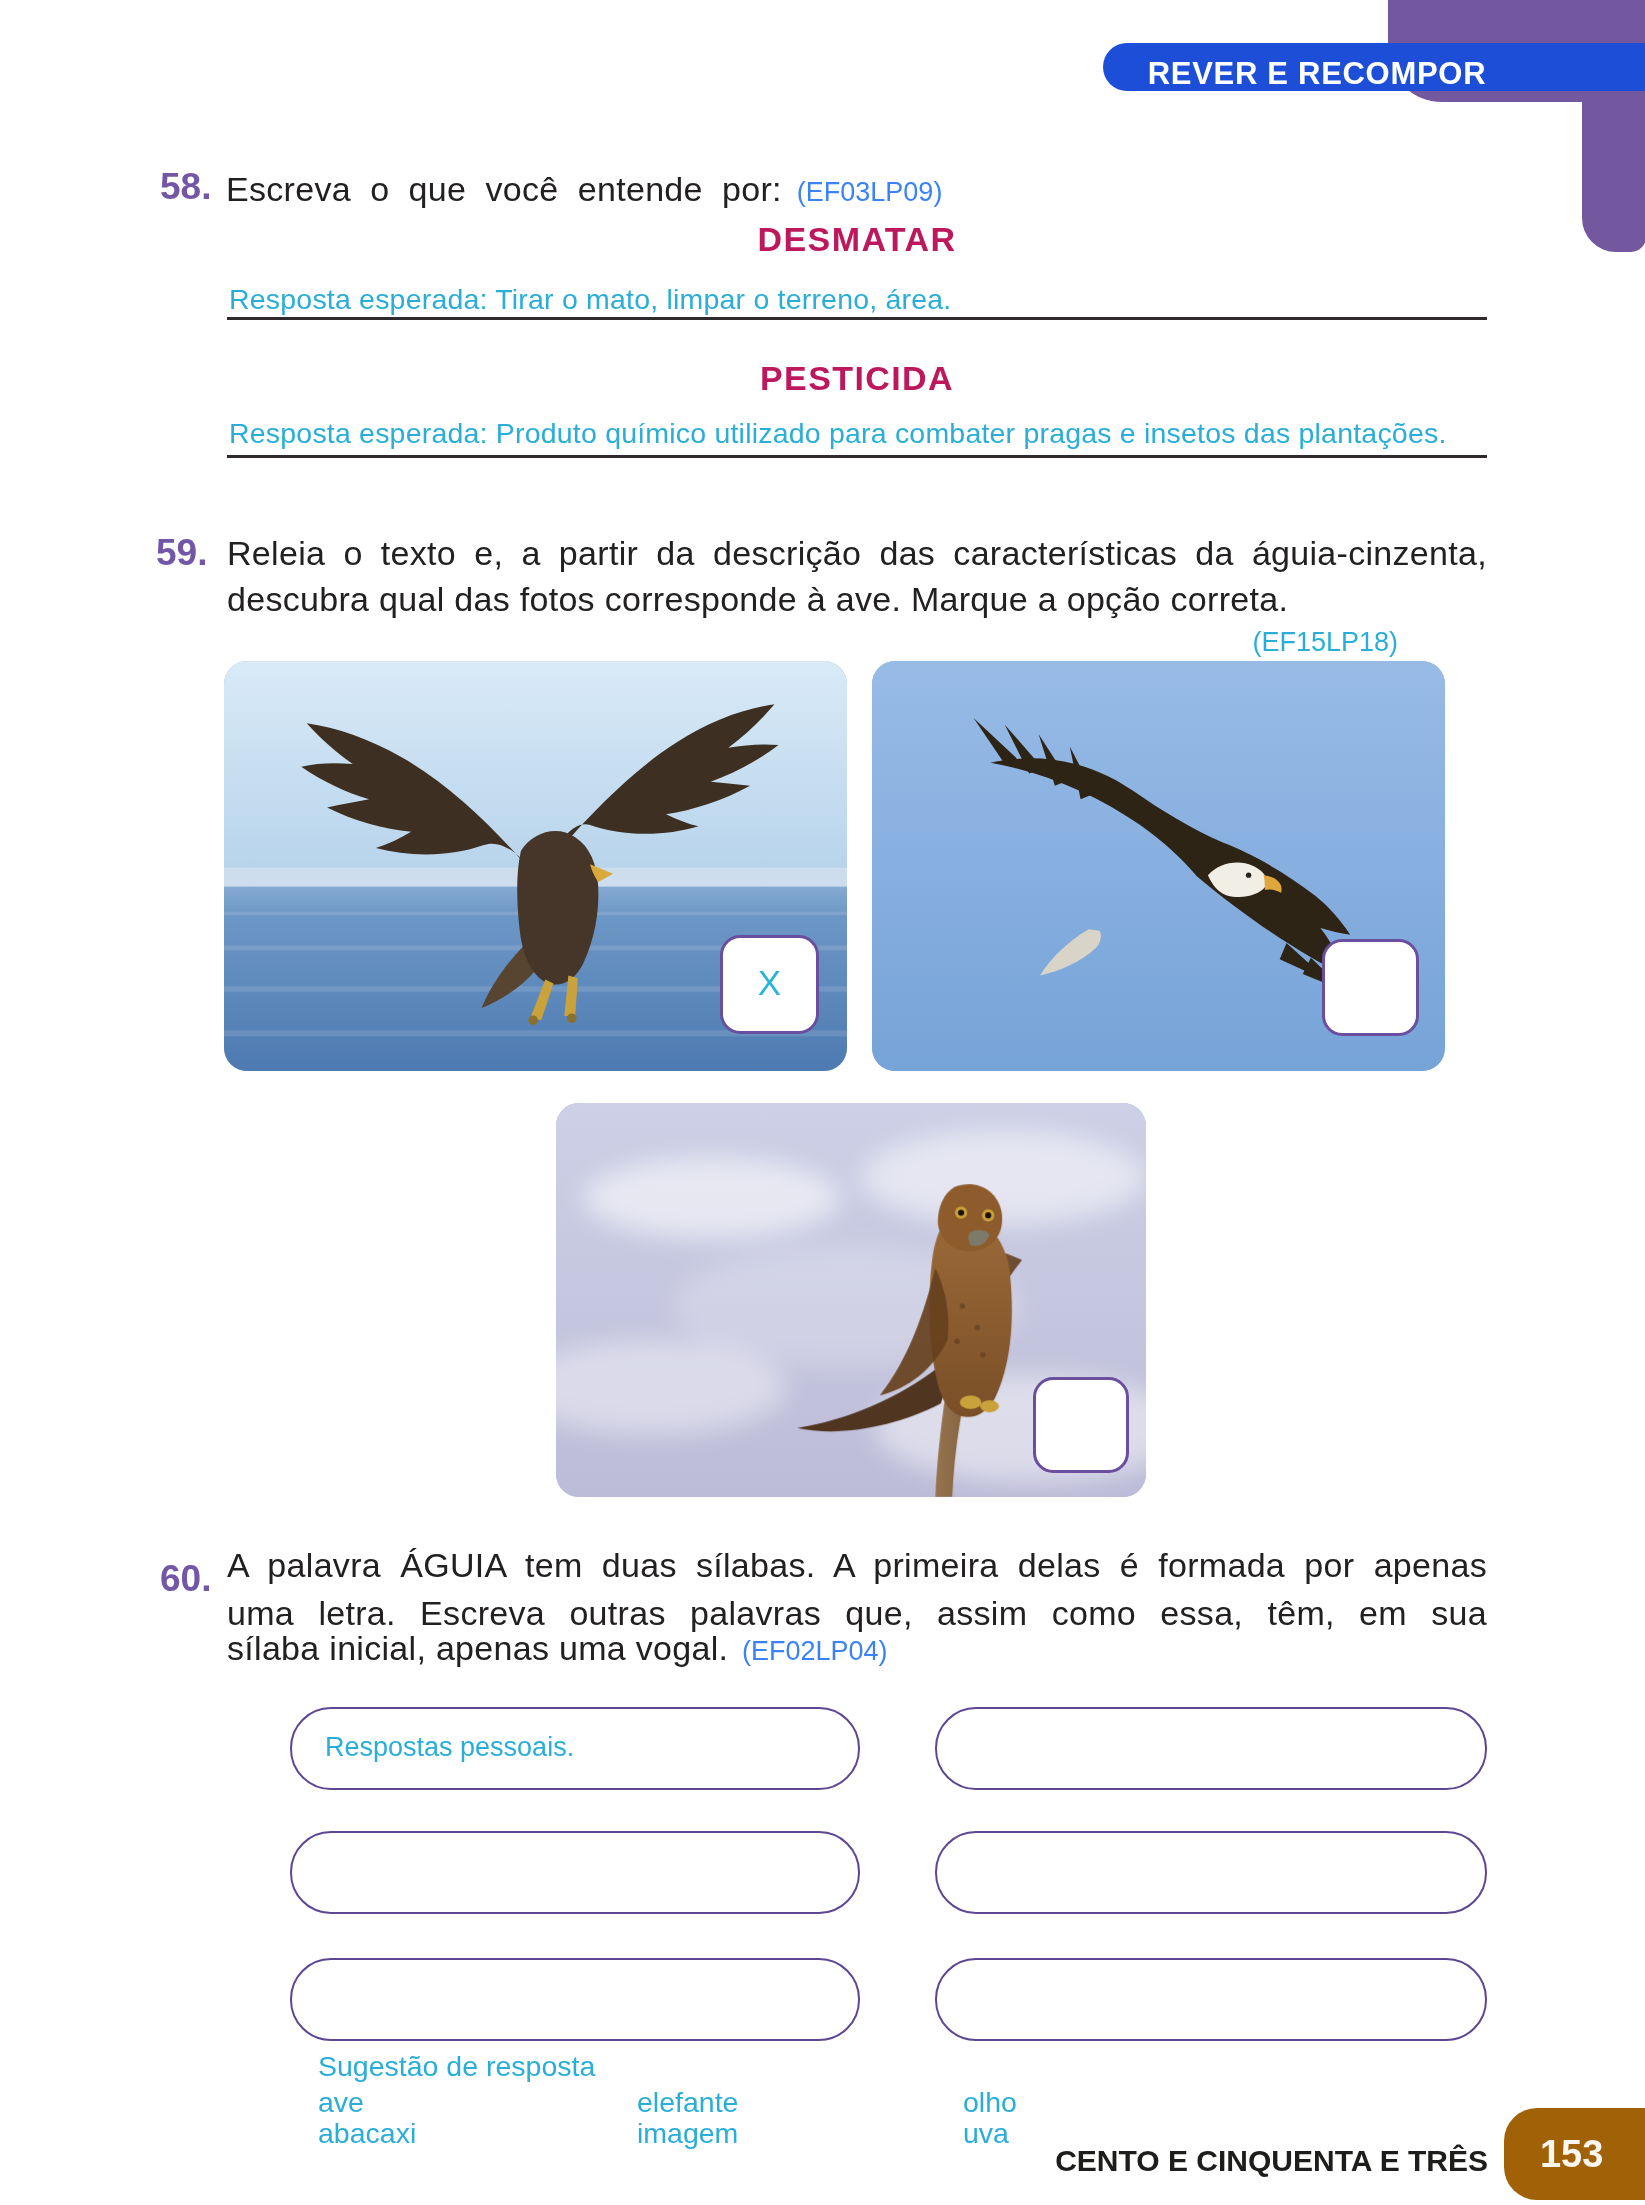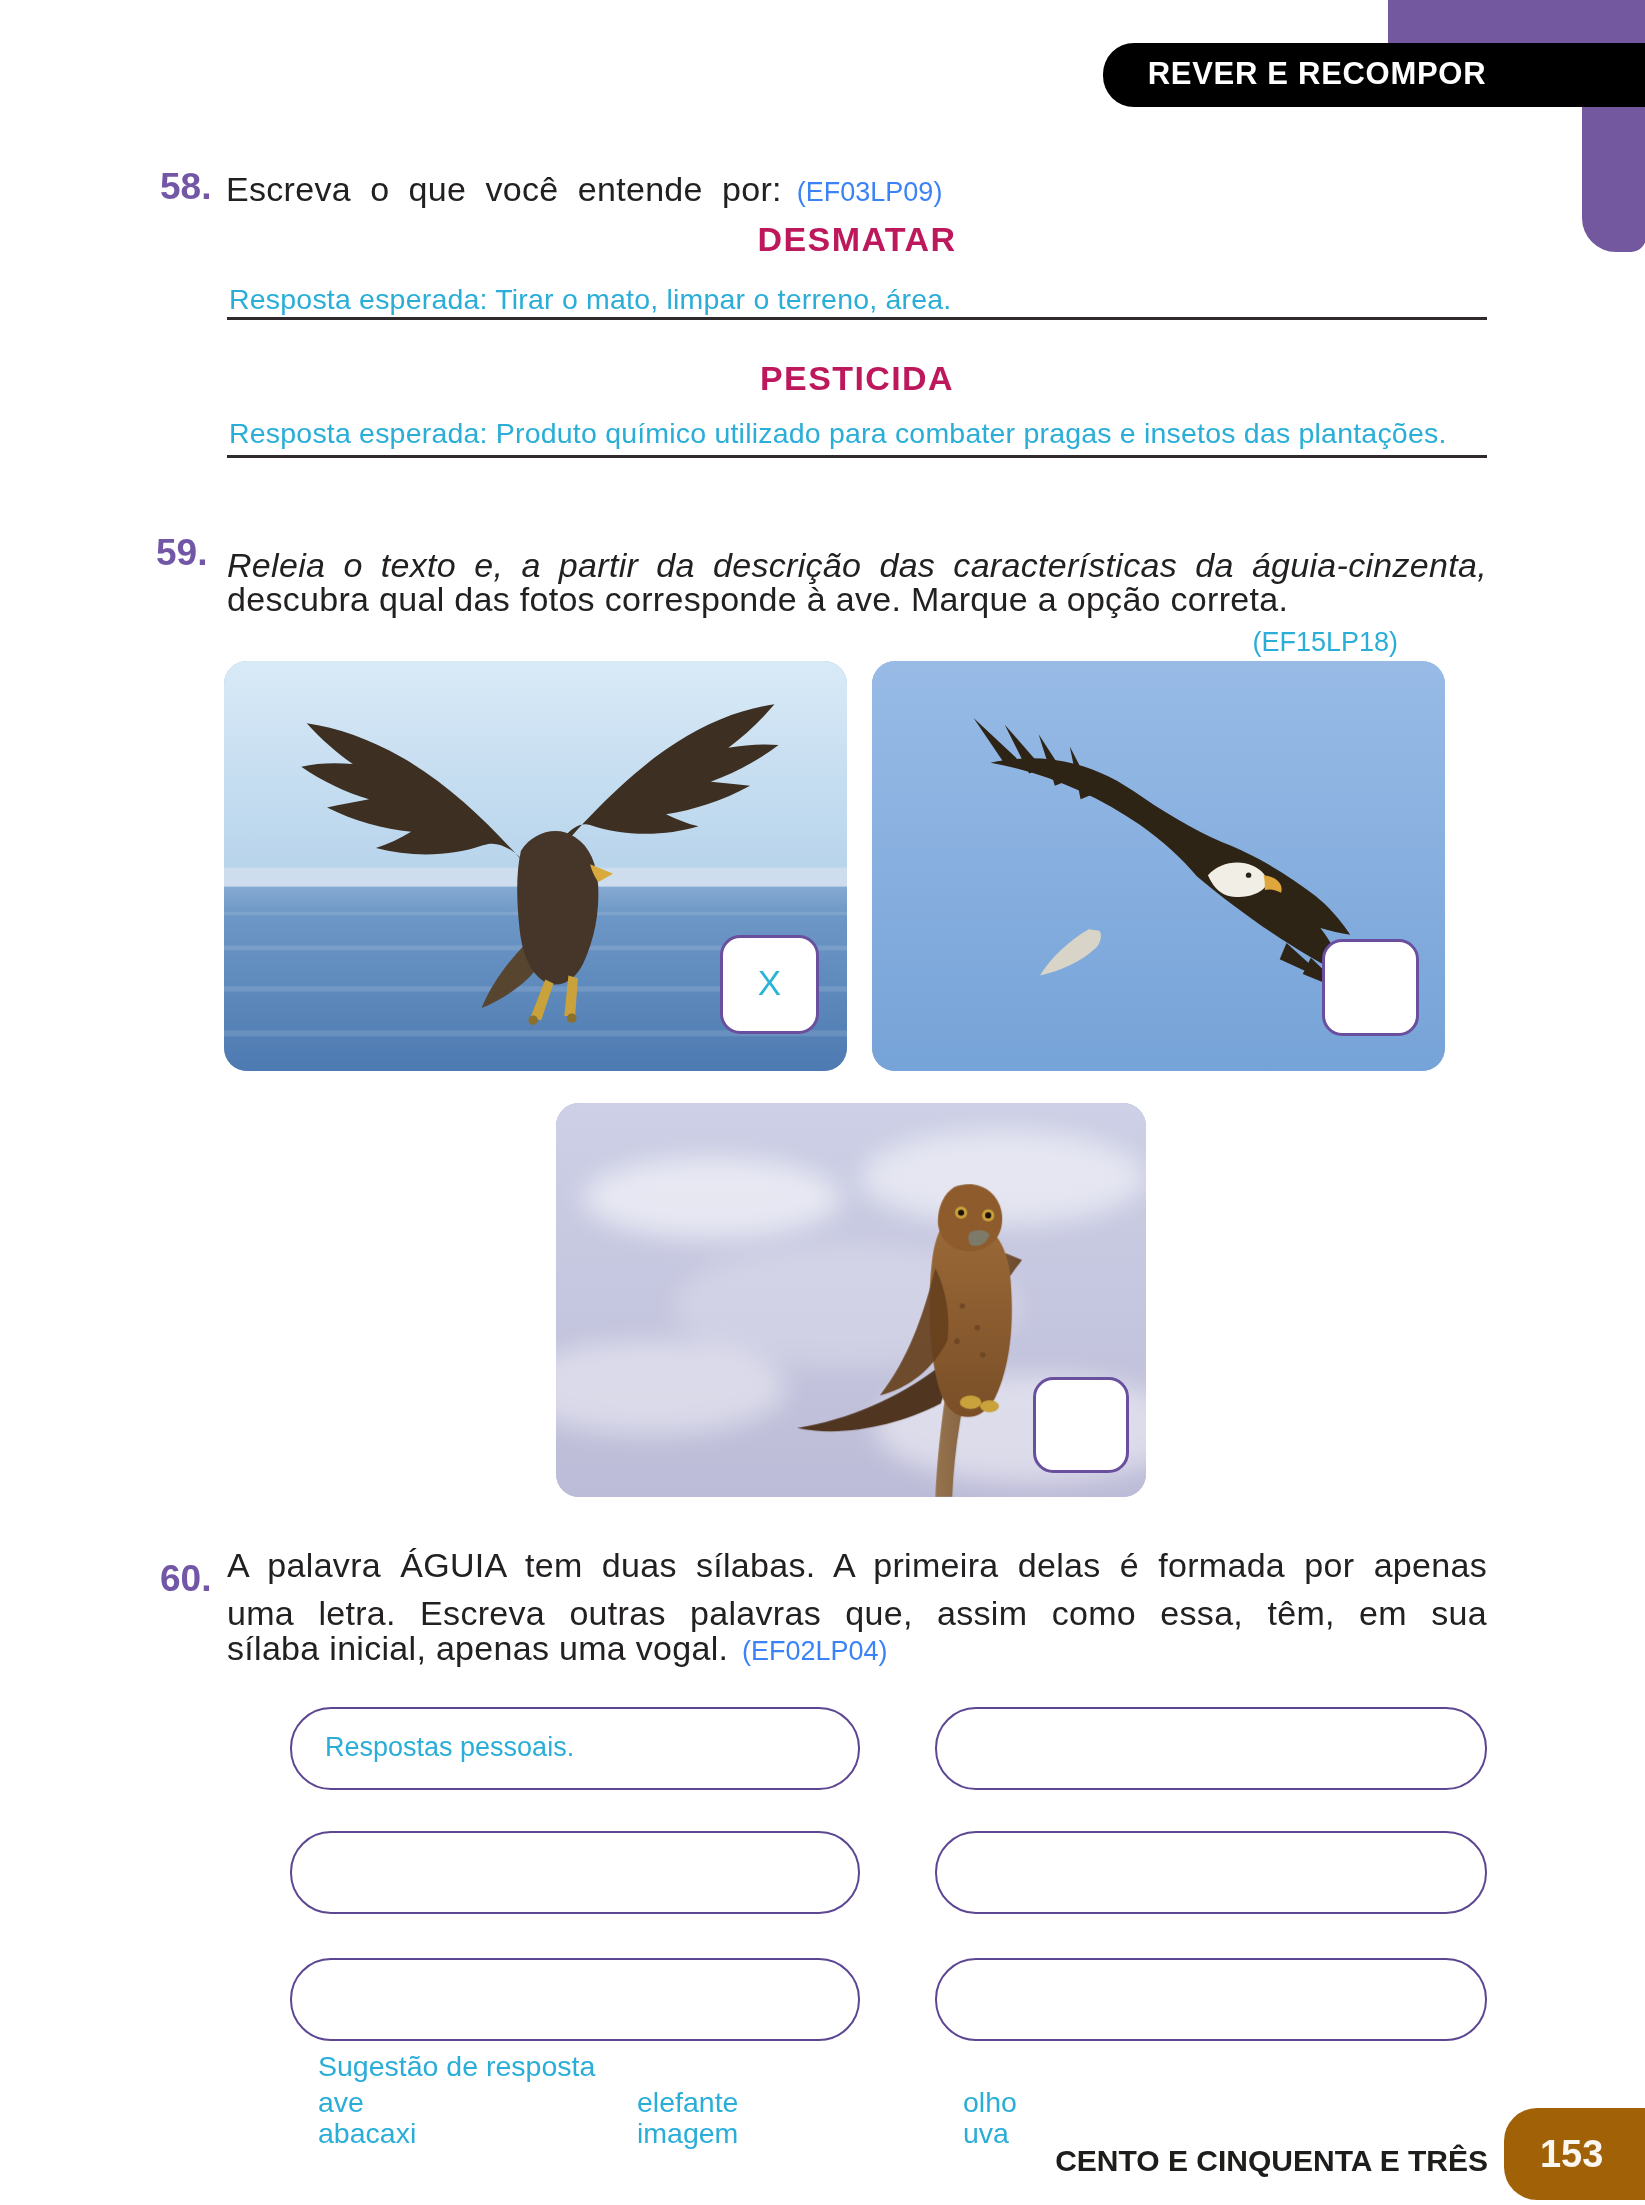--- a/index.html
+++ b/index.html
@@ -2,21 +2,21 @@
 <html style="font-size:11px"><head>
 <meta charset="utf-8">
 <style>
   html,body{margin:0;padding:0;background:#e8e8e8;}
   .page{position:relative;width:1646px;height:2205px;background:#ffffff;overflow:hidden;
         font-family:"Liberation Sans", sans-serif;color:#232021;}
 
   
   #corner-blob{position:absolute;left:1388px;top:0;width:258px;height:102px;background:#74589f;border-radius:0 0 0 54px;}
   #corner-strip{position:absolute;left:1582px;top:41px;width:64px;height:211px;background:#74589f;border-radius:0 0 15px 34px;}
-  #banner{position:absolute;left:1103px;top:43px;width:543px;height:64px;background:#000000;
+  #banner{position:absolute;left:1103px;top:43px;width:543px;height:48px;background:#1d4ed8;
           border-radius:31px 0 0 31px;color:#ffffff;font-weight:bold;font-size:31px;line-height:62px;
           text-align:center;padding-right:115px;box-sizing:border-box;letter-spacing:0.7px;}
 
   
   .qnum{position:absolute;color:#7257a7;font-weight:bold;font-size:37px;line-height:1.1;}
   .qline{position:absolute;left:227px;width:1260px;font-size:34px;line-height:1.2;color:#232021;letter-spacing:0.3px;}
   .just{text-align:justify;text-align-last:justify;-moz-text-align-last:justify;}
   .code{color:#3b82f6;font-size:27px;letter-spacing:0;word-spacing:normal;}
   .codeblock{position:absolute;color:#2aaed8;font-size:27px;}
   .word-head{position:absolute;left:227px;width:1260px;text-align:center;font-weight:bold;font-size:34px;
@@ -61,21 +61,21 @@
 
   <div class="word-head" style="top:220px;">DESMATAR</div>
   <div class="answer" style="top:283px;">Resposta esperada: Tirar o mato, limpar o terreno, área.</div>
   <div class="ansline" style="top:317px;"></div>
 
   <div class="word-head" style="top:359px;">PESTICIDA</div>
   <div class="answer" style="top:417px;">Resposta esperada: Produto químico utilizado para combater pragas e insetos das plantações.</div>
   <div class="ansline" style="top:455px;"></div>
 
   <div class="qnum" style="left:156px;top:533px;">59.</div>
-  <div class="qline just" style="top:545px;font-style:italic;">Releia o texto e, a partir da descrição das características da águia-cinzenta,</div>
+  <div class="qline just" style="top:533px;">Releia o texto e, a partir da descrição das características da águia-cinzenta,</div>
   <div class="qline" style="top:579px;">descubra qual das fotos corresponde à ave. Marque a opção correta.</div>
   <div class="codeblock" style="left:227px;top:627px;width:1171px;text-align:right;">(EF15LP18)</div>
 
   <div class="photo" style="left:224px;top:661px;width:623px;height:410px;">
     <svg viewBox="0 0 919 605" preserveAspectRatio="none">
       <defs>
         <linearGradient id="g-sky1" x1="0" y1="0" x2="0" y2="1">
           <stop offset="0" stop-color="#d9eaf7"></stop>
             <stop offset="1" stop-color="#b3d1ea"></stop>
         </linearGradient>

